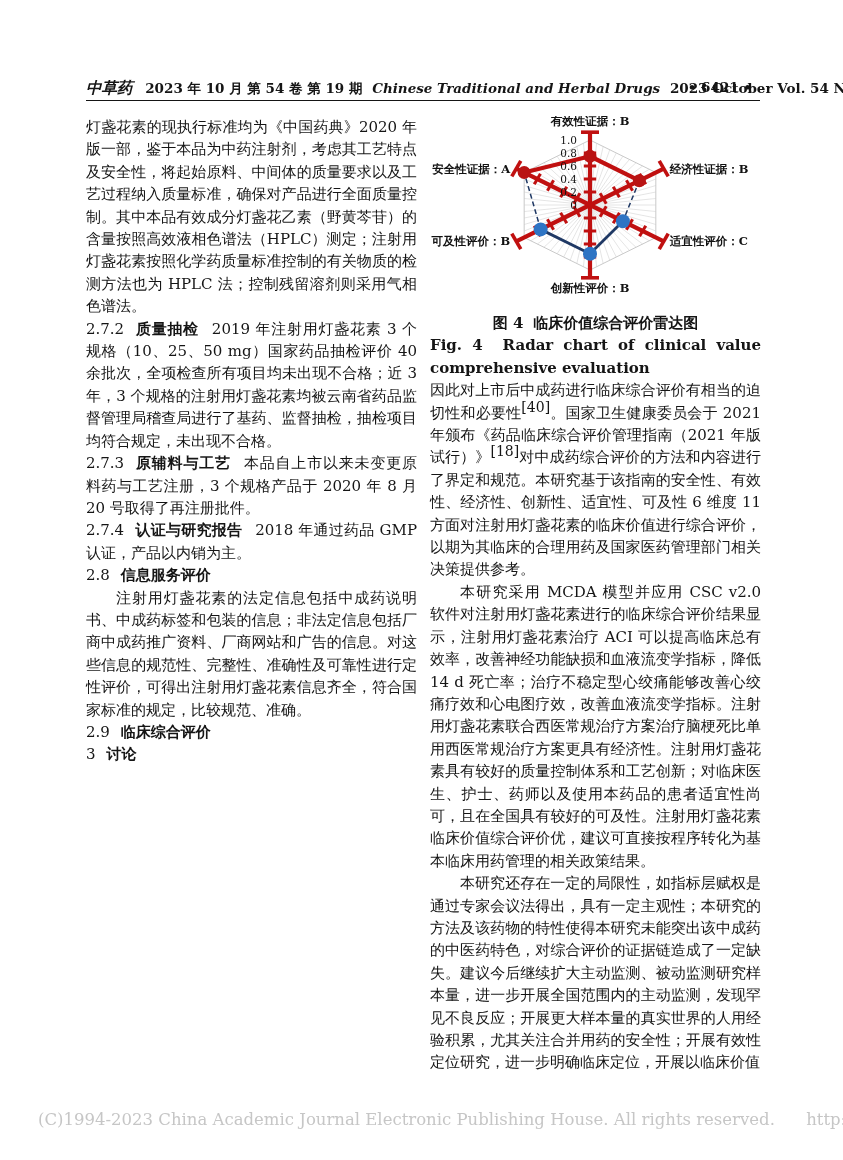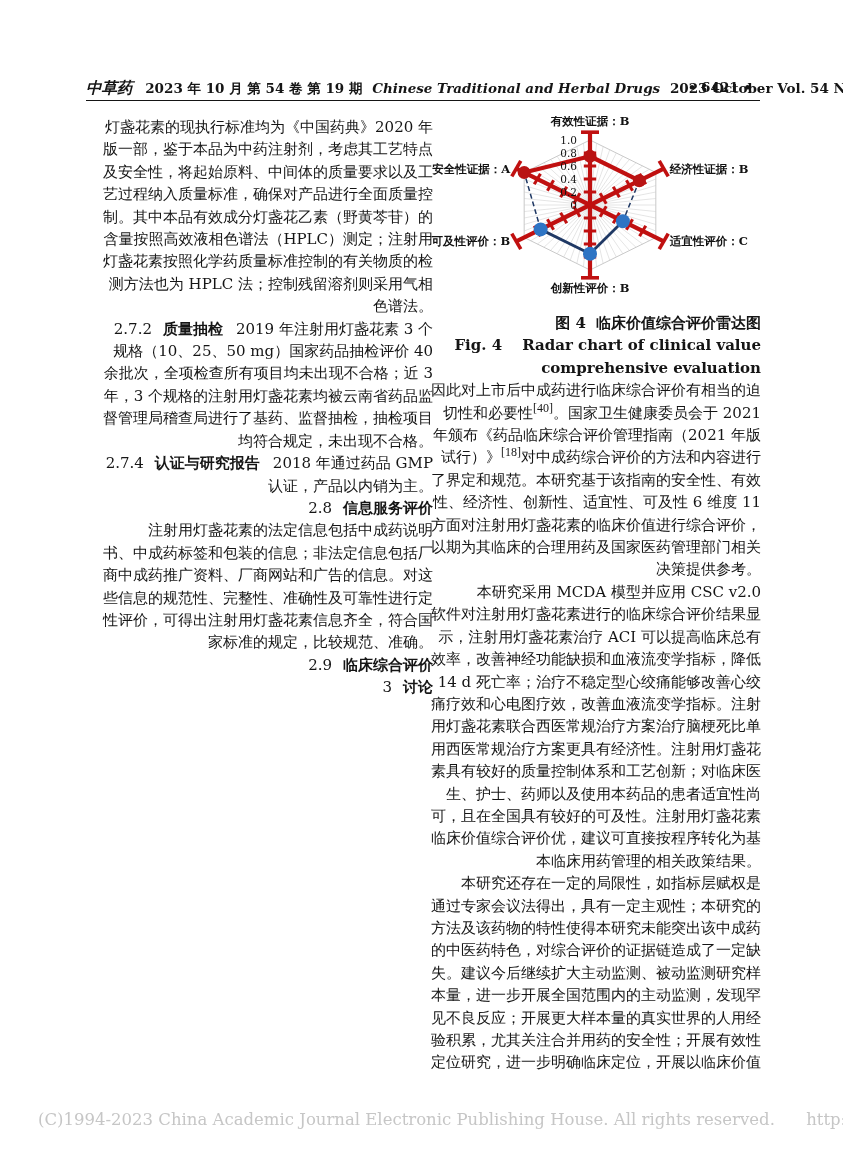--- a/index.html
+++ b/index.html
@@ -9,28 +9,28 @@
   .header{position:absolute;top:78px;left:86px;width:674px;height:20px;
           font-size:13.5px;font-weight:bold;white-space:nowrap;}
   .header-center{position:absolute;left:0;right:58px;text-align:center;}
   .journal-cn{font-style:italic;font-size:15.5px;margin-right:8px;margin-top:11px;}
   .journal-en{font-style:italic;margin:0 5px;}
   .page-no{position:absolute;right:8px;top:1px;}
   .header-rule{position:absolute;top:100px;left:86px;width:674px;border-top:1.7px solid #151515;}
   
   .col{position:absolute;top:116px;width:331px;font-size:15px;line-height:22.4px;
        text-align:justify;text-justify:inter-ideograph;}
-  .col-left{left:102px;}
+  .col-left{left:86px;}
   .col-right{left:430px;}
-  .col p{margin:0;text-align:right;}
+  .col p{margin:0;}
   .indent{text-indent:2em;}
   .hnum{font-weight:normal;margin-right:11px;}
   .hhead{font-weight:bold;margin-right:13px;}
   .sect{font-weight:bold;}
-  sup{font-size:12px;line-height:0;font-family:Liberation Serif, serif;}
+  sup{font-size:14px;line-height:0;}
   
   .chart-box{width:331px;height:196px;}
   .caption-cn{text-align:center;font-weight:bold;margin:2px 0 0 0;}
   .cap-num{margin-right:10px;}
   .caption-en{font-weight:bold;text-align:justify;margin:0 0 2px 0;}
   .cap-en-num{margin-right:20px;}
   
   .footer{position:absolute;left:38px;top:1110px;width:780px;color:#c6c6c6;
           font-size:16.5px;white-space:nowrap;}
   .footer-url{margin-left:26px;}
@@ -47,20 +47,21 @@
       <span class="journal-en">Chinese Traditional and Herbal Drugs</span>
       <span>2023 October Vol. 54 No. 19</span>
     </div>
     <span class="page-no">• 6421 •</span>
   </div>
   <div class="header-rule"></div>
 
   <div class="col col-left" id="col-left">
       <p class="">灯盏花素的现执行标准均为《中国药典》2020 年版一部，鉴于本品为中药注射剂，考虑其工艺特点及安全性，将起始原料、中间体的质量要求以及工艺过程纳入质量标准，确保对产品进行全面质量控制。其中本品有效成分灯盏花乙素（野黄芩苷）的含量按照高效液相色谱法（HPLC）测定；注射用灯盏花素按照化学药质量标准控制的有关物质的检测方法也为 HPLC 法；控制残留溶剂则采用气相色谱法。</p>
       <p><span class="hnum">2.7.2</span><span class="hhead">质量抽检</span>2019 年注射用灯盏花素 3 个规格（10、25、50 mg）国家药品抽检评价 40 余批次，全项检查所有项目均未出现不合格；近 3 年，3 个规格的注射用灯盏花素均被云南省药品监督管理局稽查局进行了基药、监督抽检，抽检项目均符合规定，未出现不合格。</p>
+      <p><span class="hnum">2.7.3</span><span class="hhead">原辅料与工艺</span>本品自上市以来未变更原料药与工艺注册，3 个规格产品于 2020 年 8 月 20 号取得了再注册批件。</p>
       <p><span class="hnum">2.7.4</span><span class="hhead">认证与研究报告</span>2018 年通过药品 GMP 认证，产品以内销为主。</p>
       <p class="sect"><span class="hnum">2.8</span><span>信息服务评价</span></p>
       <p class="indent">注射用灯盏花素的法定信息包括中成药说明书、中成药标签和包装的信息；非法定信息包括厂商中成药推广资料、厂商网站和广告的信息。对这些信息的规范性、完整性、准确性及可靠性进行定性评价，可得出注射用灯盏花素信息齐全，符合国家标准的规定，比较规范、准确。</p>
       <p class="sect"><span class="hnum">2.9</span><span>临床综合评价</span></p>
       <p class="sect"><span class="hnum">3</span><span>讨论</span></p>
     </div>
 
   <div class="col col-right">
     <div class="chart-box">
       <svg id="radar-svg" width="331" height="196" viewBox="0 0 331 196">

